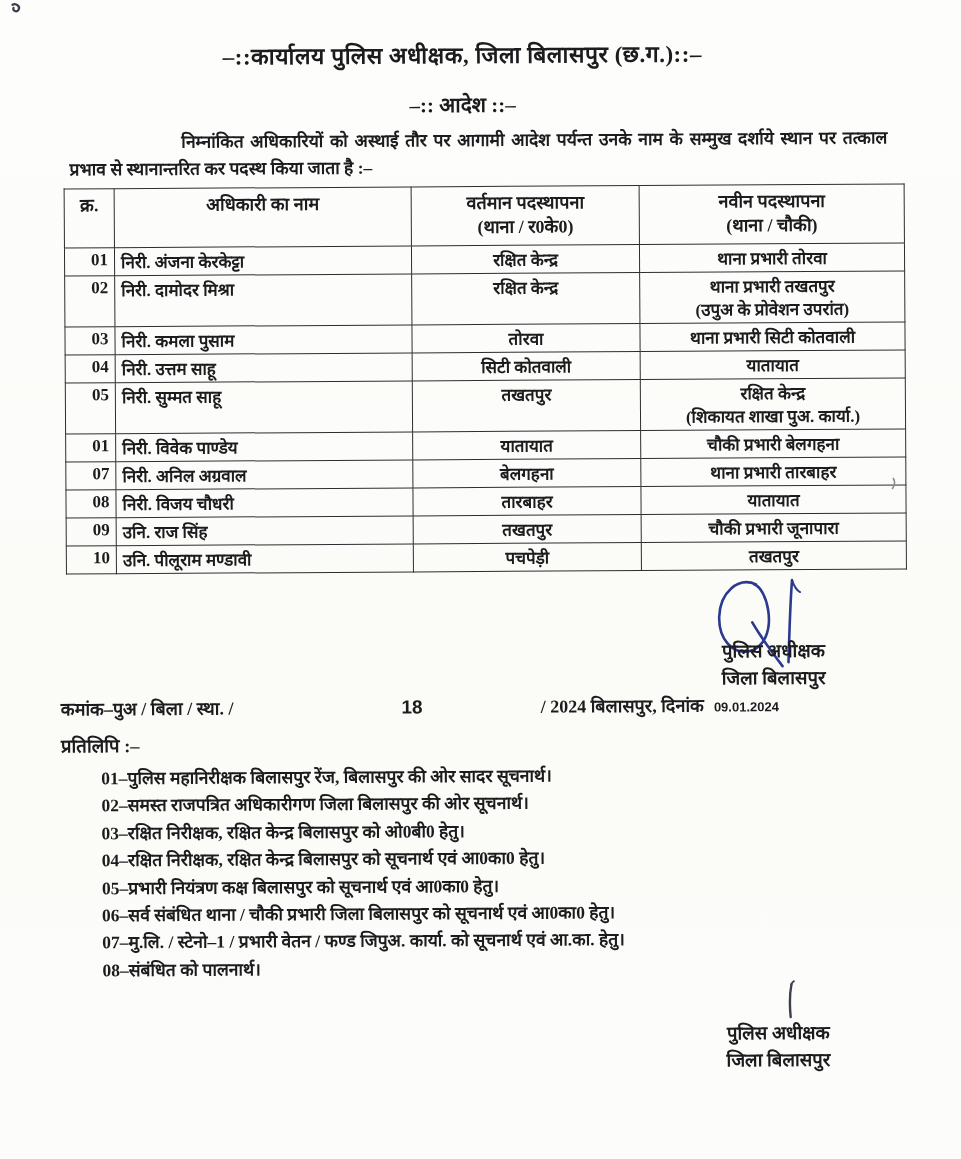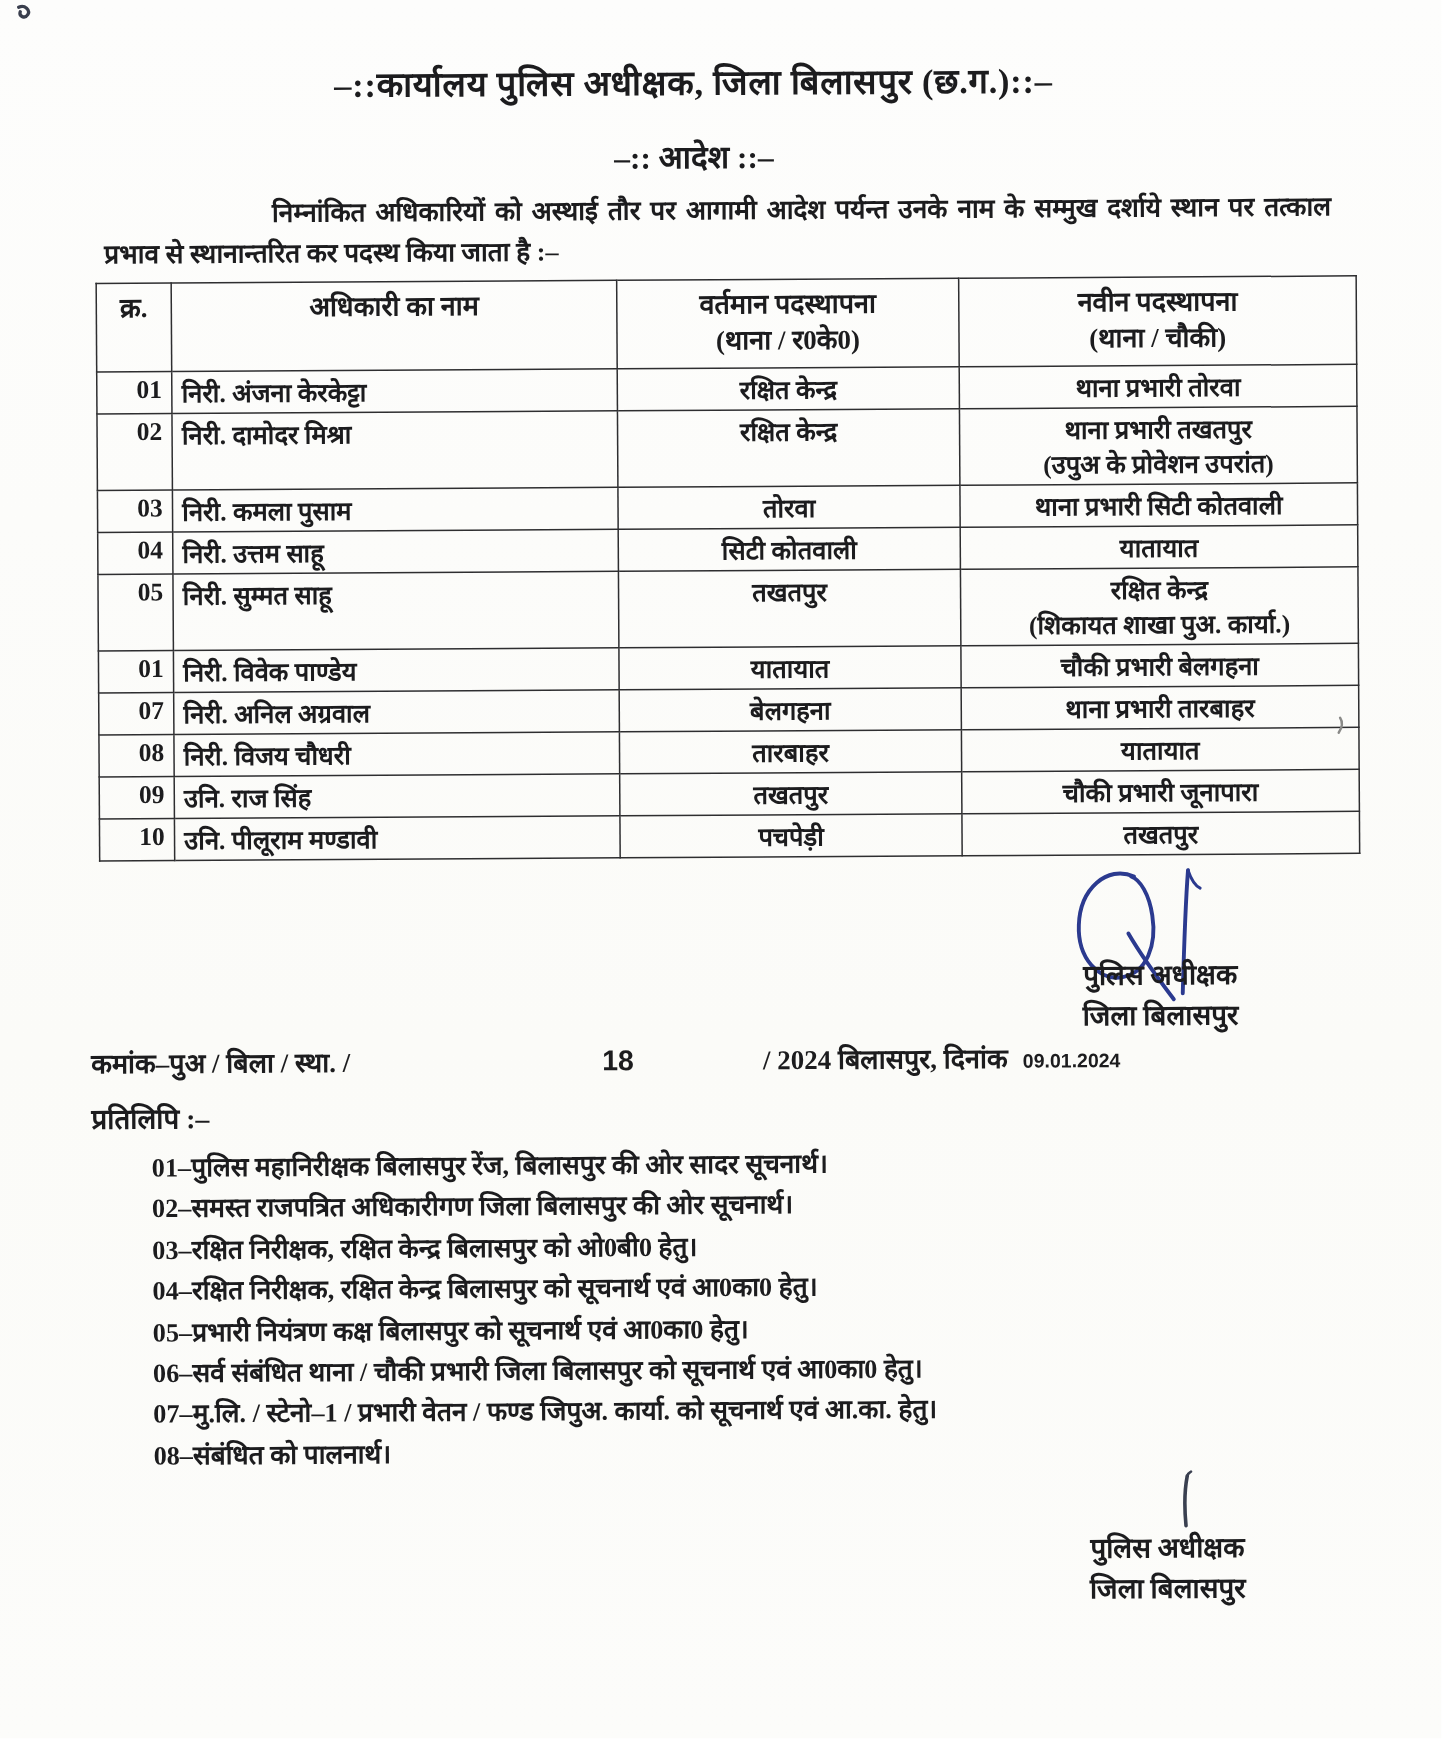--- a/index.html
+++ b/index.html
@@ -94,21 +94,21 @@
     font-weight: 600;
     white-space: nowrap;
   }
   .ref-number {
     display: inline-block;
     margin-left: 168px;
     font-family: "Liberation Sans", "DejaVu Sans", sans-serif;
     font-size: 19px;
     font-weight: 700;
   }
-  .ref-suffix { display: inline-block; margin-left: 86px; }
+  .ref-suffix { display: inline-block; margin-left: 118px; }
   .ref-date {
     display: inline-block;
     margin-left: 10px;
     font-family: "Liberation Sans", "DejaVu Sans", sans-serif;
     font-size: 13px;
     font-weight: 700;
   }
   .copies-heading {
     position: absolute;
     top: 730px; left: 60px;

